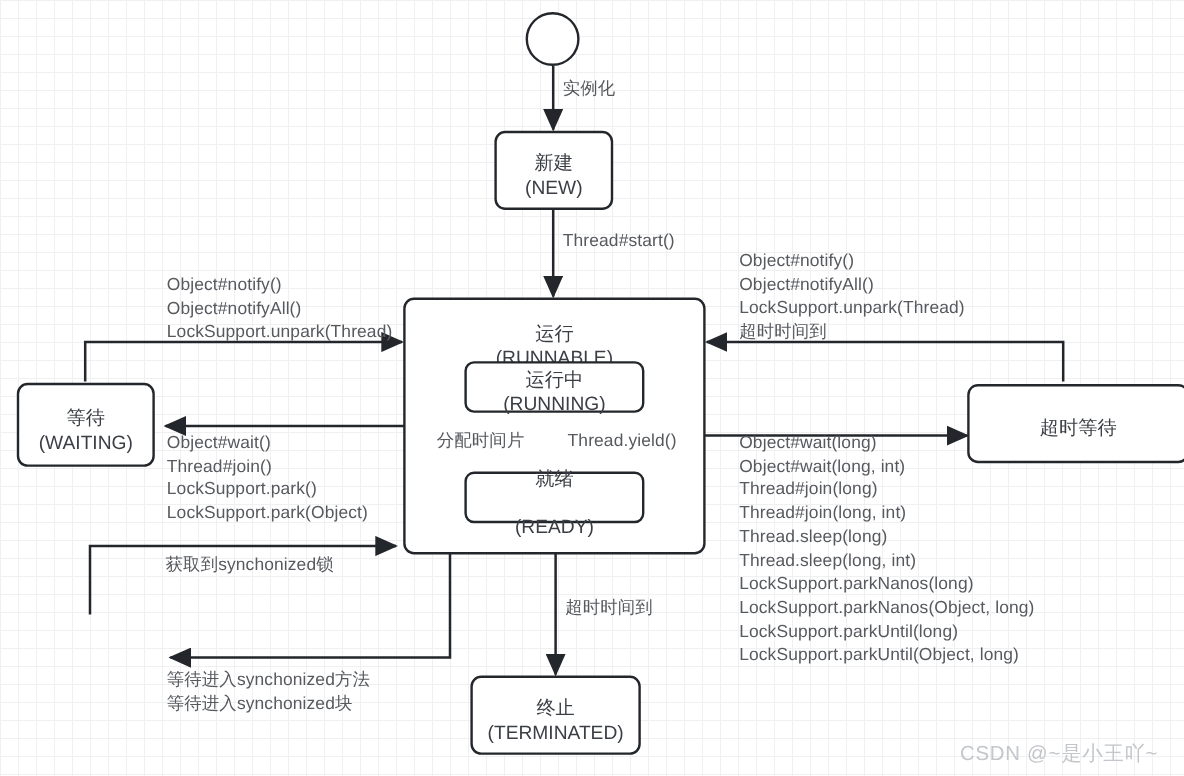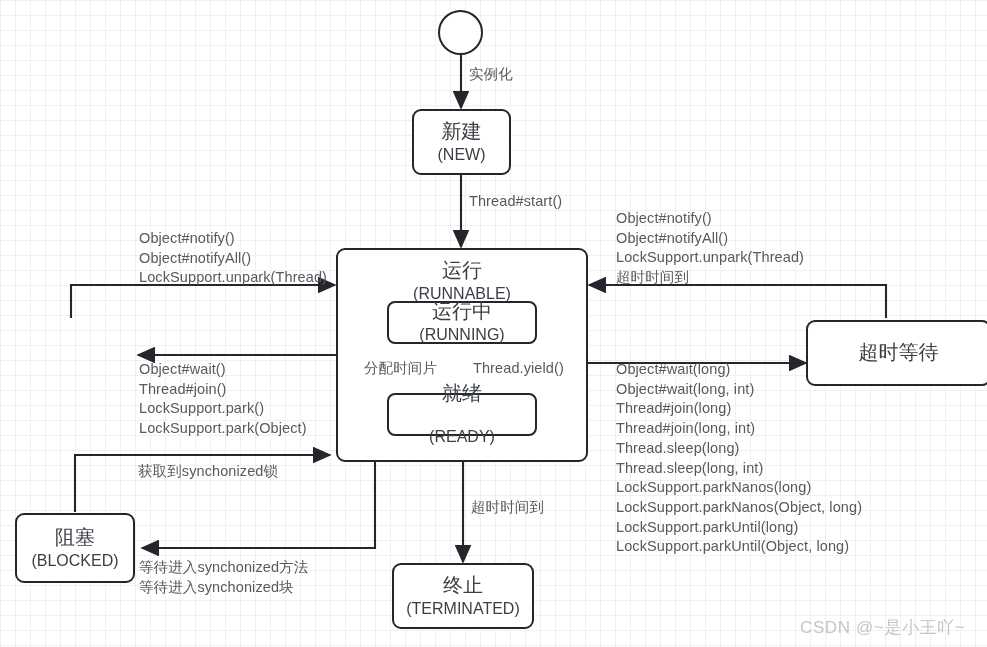--- a/index.html
+++ b/index.html
@@ -36,21 +36,21 @@
     border-radius: 9px;
     background: #ffffff;
     display: flex;
     flex-direction: column;
     align-items: center;
     justify-content: center;
     color: #3b3f45;
     line-height: 1.28;
     text-align: center;
   }
-  .node .cn { font-size: 20px; }
+  .node .cn { font-size: 16px; margin-top: 11px; }
   .node .en { font-size: 16px; }
   .node.start {
     border-radius: 50%;
     border-width: 2.2px;
   }
   .label {
     position: absolute;
     color: #56595e;
     font-size: 14.5px;
     line-height: 1.36;
@@ -117,29 +117,29 @@
   <div class="node" style="left:387px; top:301px; width:150px; height:43px; border-radius:8px;">
     <span class="cn">运行中</span>
     <span class="en">(RUNNING)</span>
   </div>
 
   <div class="node" style="left:387px; top:393px; width:150px; height:43px; border-radius:8px;gap:20px;">
     <span class="cn">就绪</span>
     <span class="en">(READY)</span>
   </div>
 
+  <div class="node" style="left:14px; top:319px; width:115px; height:70px;">
+    <span class="cn">等待</span>
+    <span class="en">(WAITING)</span>
+  </div>
 
   <div class="node" style="left:806px; top:320px; width:185px; height:66px;">
     <span class="cn">超时等待</span>
   </div>
 
-  <div class="node" style="left:15px; top:513px; width:120px; height:70px;">
-    <span class="cn">阻塞</span>
-    <span class="en">(BLOCKED)</span>
-  </div>
 
   <div class="node" style="left:392px; top:563px; width:142px; height:66px;">
     <span class="cn">终止</span>
     <span class="en">(TERMINATED)</span>
   </div>
 
   <div class="label" style="left:469px; top:65px;">实例化</div>
 
   <div class="label" style="left:469px; top:192px;">Thread#start()</div>
 

